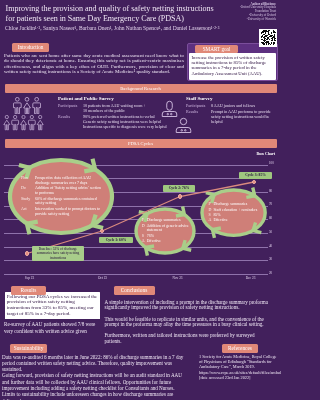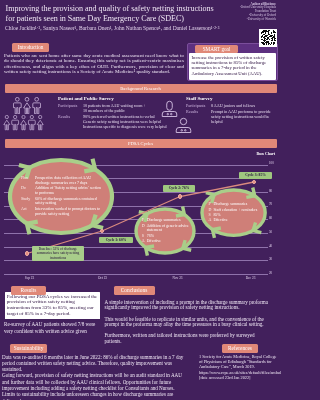--- a/index.html
+++ b/index.html
@@ -64,21 +64,21 @@
 .tagg{position:absolute;background:#9fc77f;color:#24113a;font-size:3.6px;line-height:6.6px;height:6.6px;text-align:center;border-radius:1px;font-weight:700;white-space:nowrap;}
 .tagn{position:absolute;background:#a8cc8a;color:#24113a;font-size:3.5px;line-height:4.3px;text-align:center;border-radius:1px;padding:1.2px 2px;}
 .pt{position:absolute;width:4.6px;height:4.6px;border-radius:50%;background:#e4897a;border:0.8px solid #f0b2a6;box-sizing:border-box;}
 
 </style>
 </head>
 <body>
 
 <div class="poster">
 
-  <div class="title">Improving the provision and quality of safety netting instructions for patients seen in Same Day Emergency Care (SDEC)</div>
+  <div class="title">Improving the provision and quality of safety netting instructions for patients seen in Same Day Emergency Care (PDSA)</div>
   <div class="authors">Chloe Jacklin¹·², Saniya Naseer¹, Barbara Onen¹, John Nathan Spence¹, and Daniel Lasserson¹·²·³</div>
   <div class="affil">
     <b>Author affiliations:</b><br>
     <span>¹Oxford University Hospitals</span><br>
     <span>Foundation Trust</span><br>
     <span>²University of Oxford</span><br>
     <span>³University of Warwick</span>
   </div>
   <div class="qr">
       <svg width="15" height="15" viewBox="0 0 41 41" shape-rendering="crispEdges">

